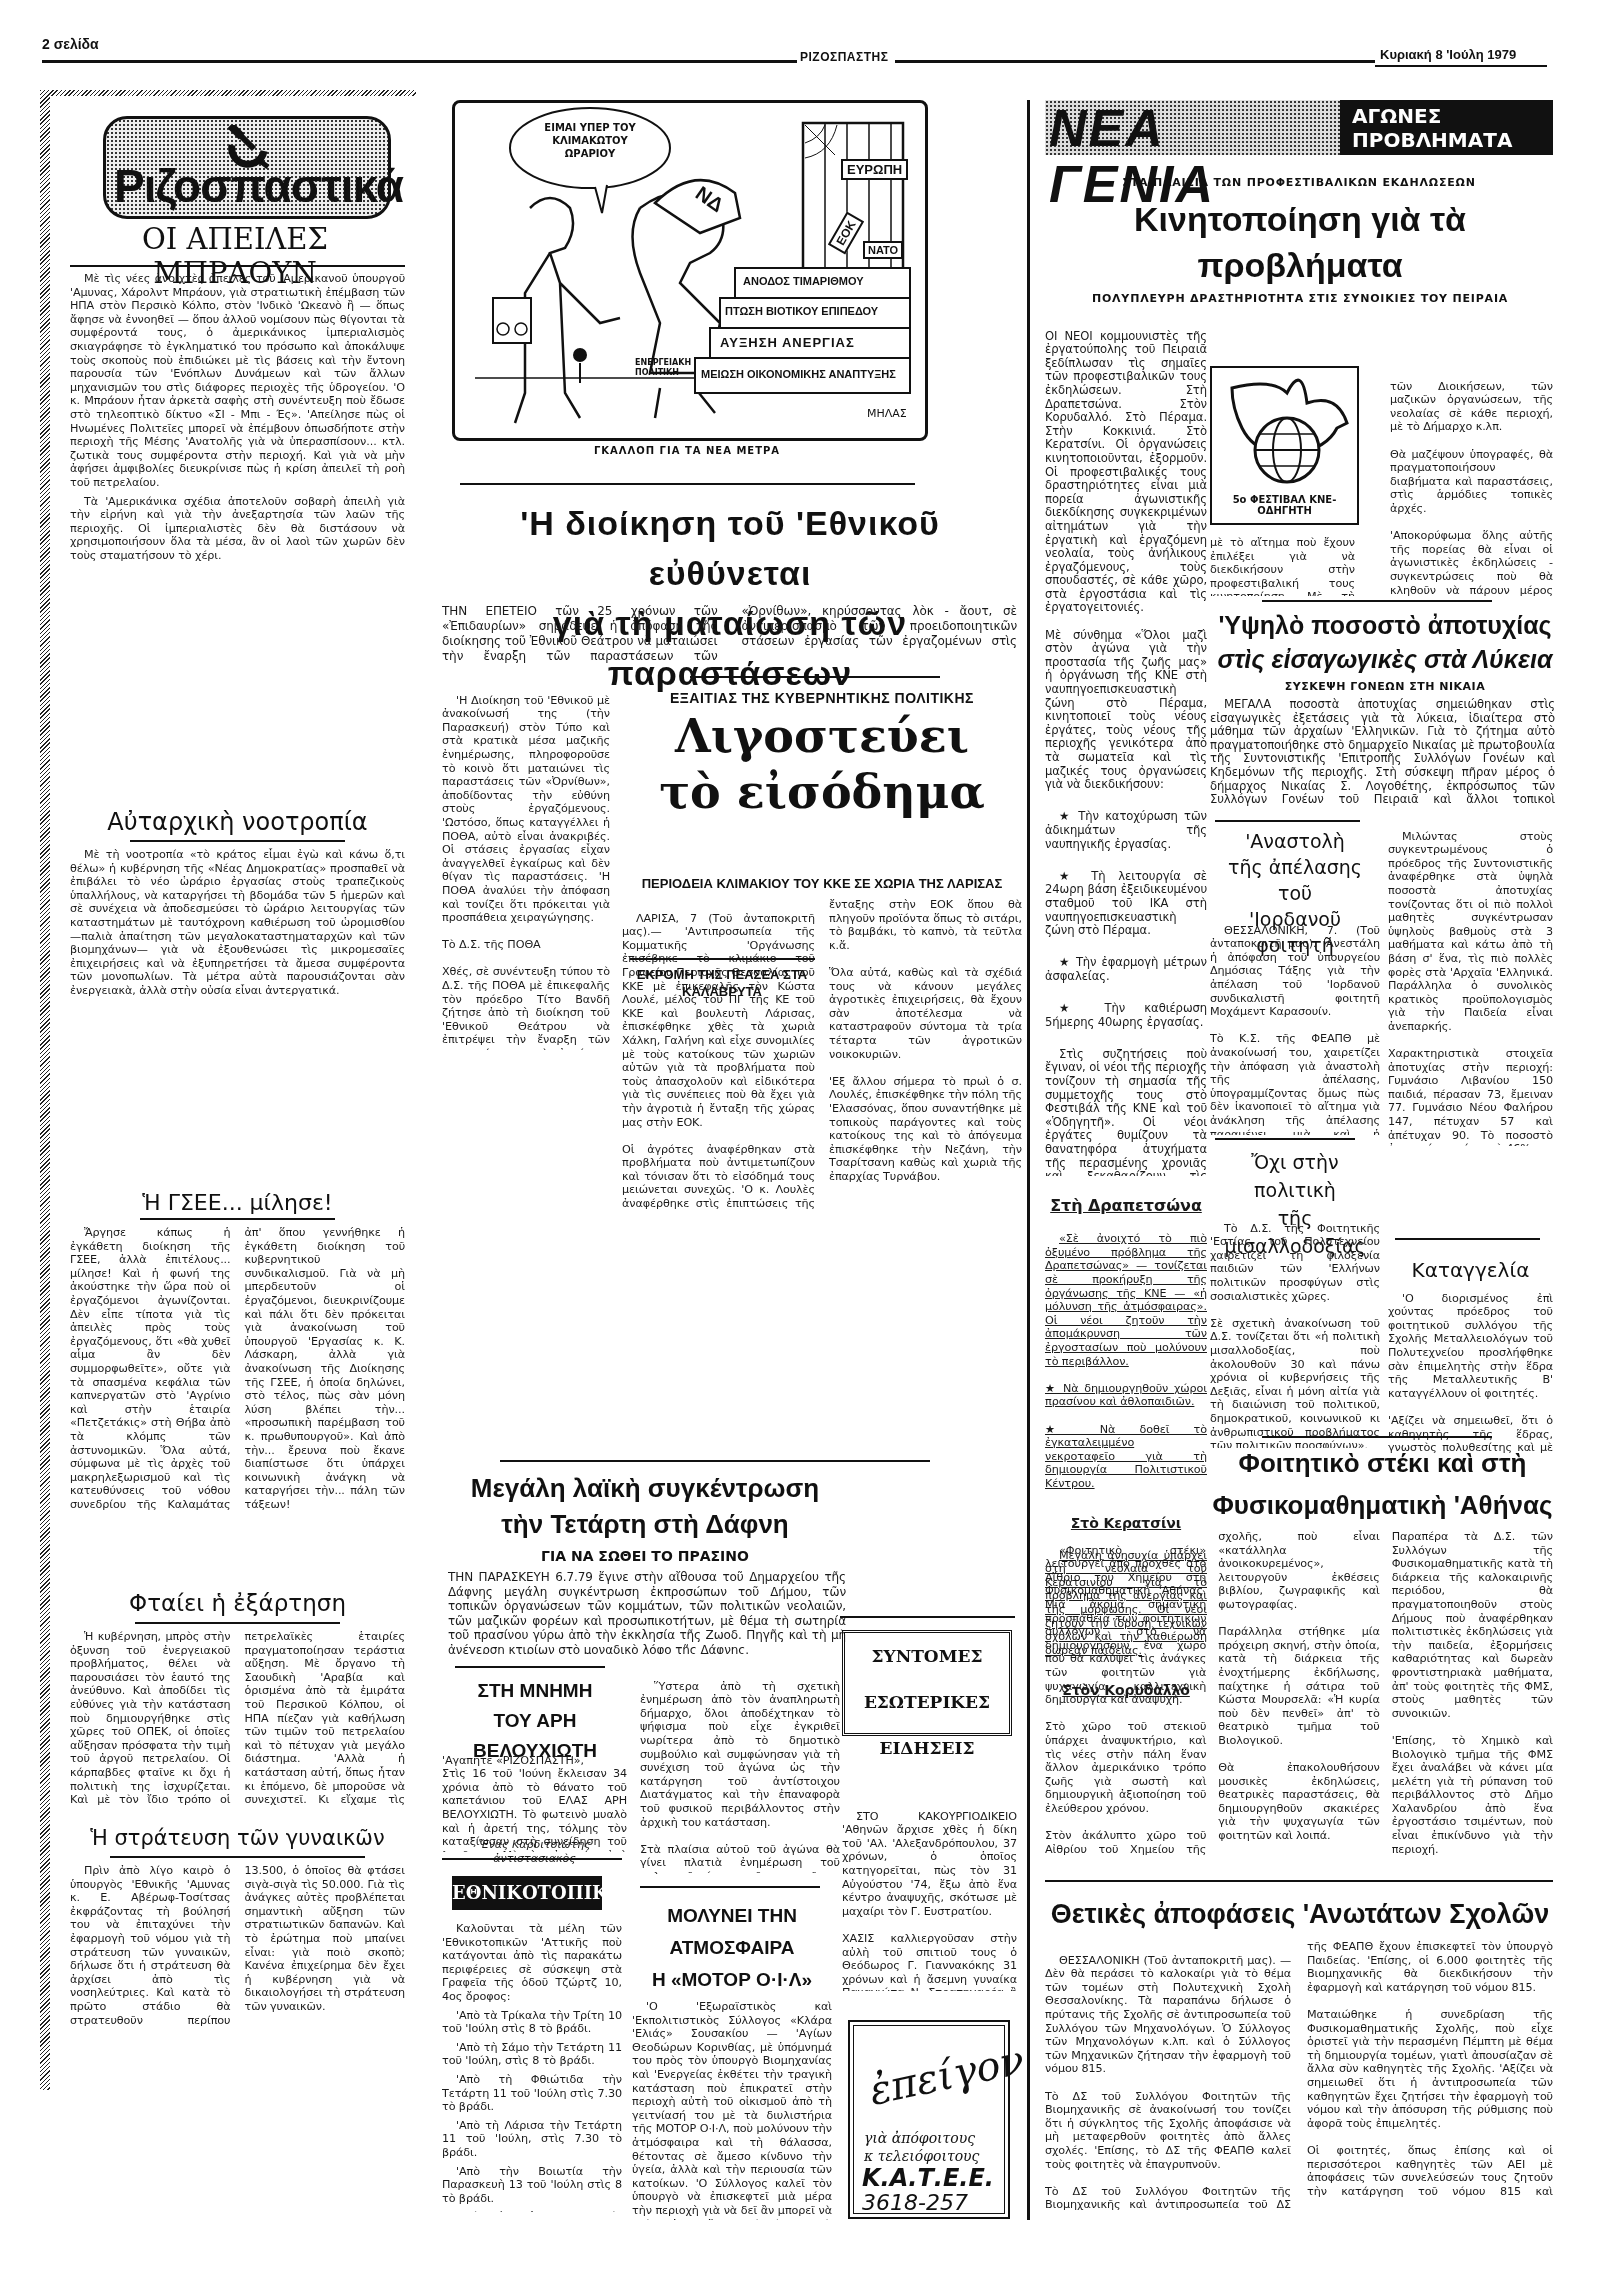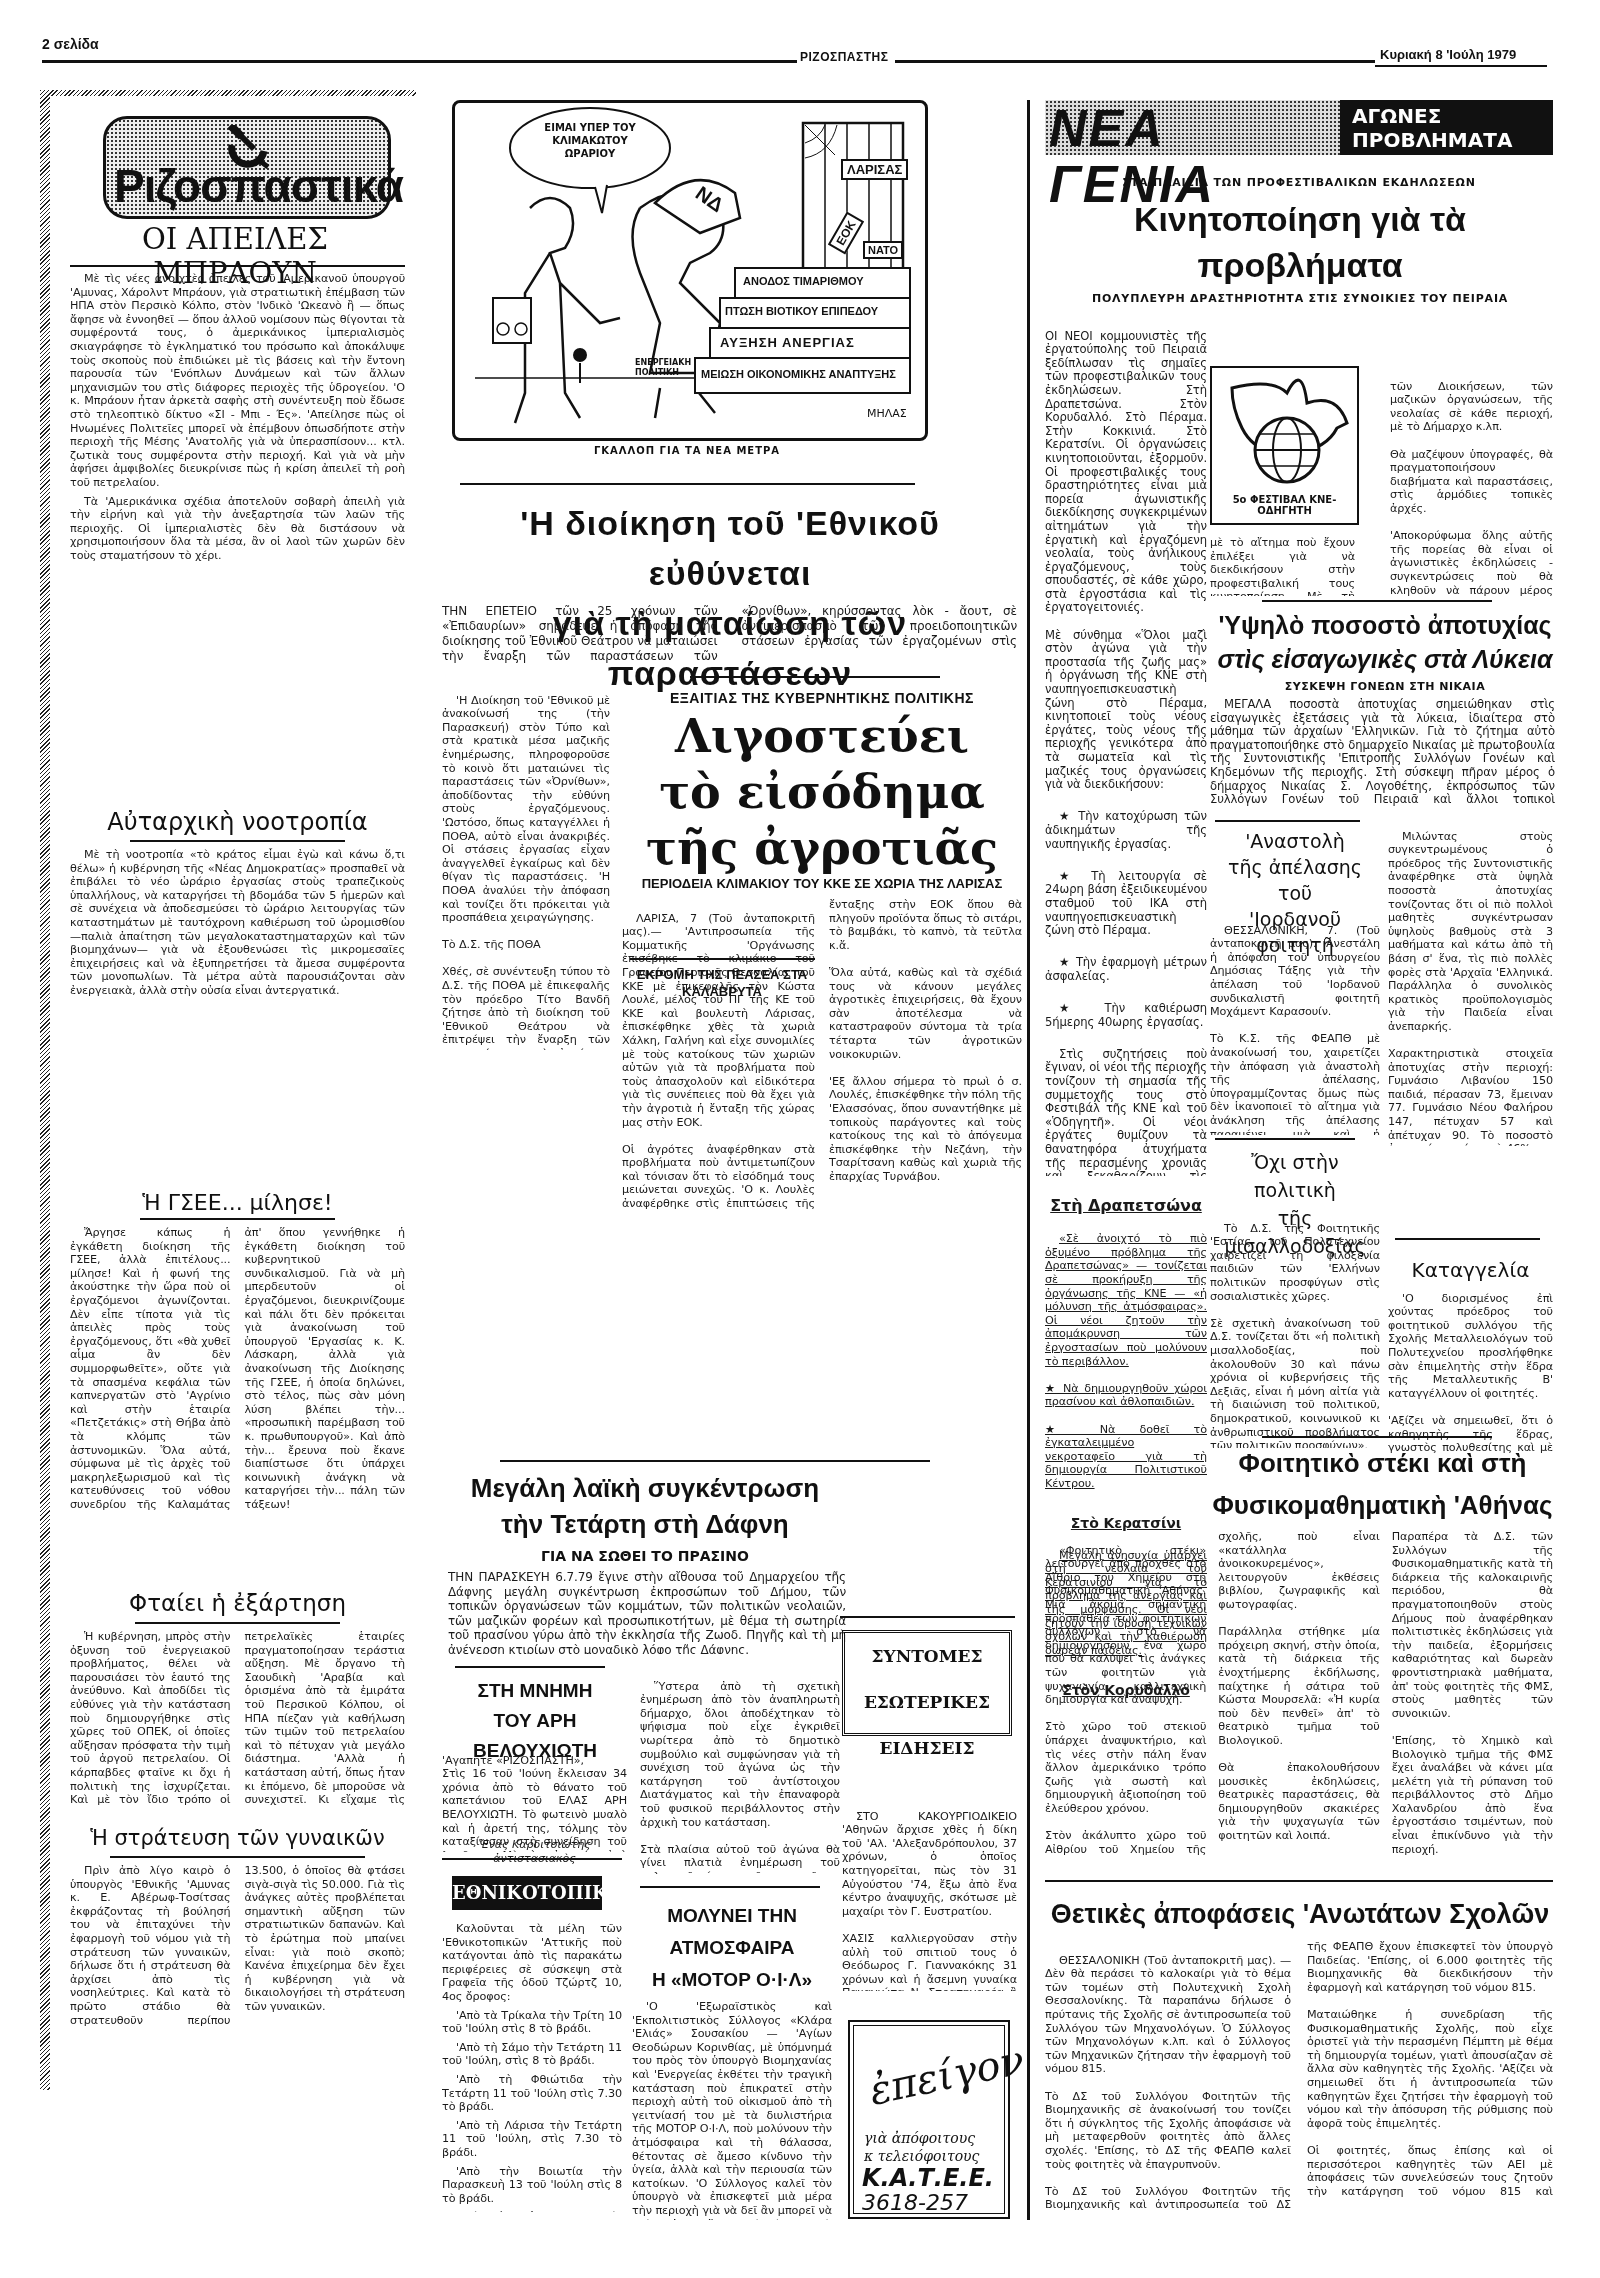--- a/index.html
+++ b/index.html
@@ -85,21 +85,21 @@
     <path d="M370 20 l0 150 M392 20 l0 150 M414 20 l0 150 M436 20 l0 150" stroke="#111" stroke-width="1.5"></path>
     <path d="M350 22 l30 30 M350 40 q15 -5 20 -18 M350 55 q25 -5 32 -33" fill="none" stroke="#111" stroke-width="1"></path>
     <rect x="280" y="165" width="175" height="30" fill="#fff" stroke="#111" stroke-width="2"></rect>
     <rect x="265" y="195" width="190" height="30" fill="#fff" stroke="#111" stroke-width="2"></rect>
     <rect x="255" y="225" width="200" height="30" fill="#fff" stroke="#111" stroke-width="2"></rect>
     <rect x="240" y="255" width="215" height="35" fill="#fff" stroke="#111" stroke-width="2"></rect>
   </svg>
   <div style="position:absolute;left:80px;top:18px;width:110px;text-align:center;font:bold 10px 'DejaVu Sans',sans-serif;line-height:13px;">ΕΙΜΑΙ ΥΠΕΡ ΤΟΥ ΚΛΙΜΑΚΩΤΟΥ ΩΡΑΡΙΟΥ</div>
   <div style="position:absolute;left:240px;top:85px;font:bold 20px 'Liberation Sans',sans-serif;transform:rotate(35deg);">ΝΔ</div>
   <div style="position:absolute;left:180px;top:255px;width:70px;text-align:left;font:bold 8px 'DejaVu Sans',sans-serif;line-height:10px;">ΕΝΕΡΓΕΙΑΚΗ ΠΟΛΙΤΙΚΗ</div>
-  <div style="position:absolute;left:386px;top:56px;border:2px solid #111;padding:1px 4px;background:#fff;font:bold 13px 'Liberation Sans',sans-serif;">ΛΑΡΙΣΑΣ</div>
+  <div style="position:absolute;left:386px;top:56px;border:2px solid #111;padding:1px 4px;background:#fff;font:bold 13px 'Liberation Sans',sans-serif;">ΕΥΡΩΠΗ</div>
   <div style="position:absolute;left:372px;top:120px;border:2px solid #111;padding:1px 4px;background:#fff;font:bold 12px 'Liberation Sans',sans-serif;transform:rotate(-60deg);">ΕΟΚ</div>
   <div style="position:absolute;left:408px;top:138px;border:2px solid #111;padding:1px 3px;background:#fff;font:bold 11px 'Liberation Sans',sans-serif;">ΝΑΤΟ</div>
   <div style="position:absolute;left:288px;top:172px;font:bold 11px 'Liberation Sans',sans-serif;">ΑΝΟΔΟΣ ΤΙΜΑΡΙΘΜΟΥ</div>
   <div style="position:absolute;left:270px;top:202px;font:bold 11px 'Liberation Sans',sans-serif;">ΠΤΩΣΗ ΒΙΟΤΙΚΟΥ ΕΠΙΠΕΔΟΥ</div>
   <div style="position:absolute;left:265px;top:232px;font:bold 13px 'Liberation Sans',sans-serif;letter-spacing:1px;">ΑΥΞΗΣΗ ΑΝΕΡΓΙΑΣ</div>
   <div style="position:absolute;left:246px;top:265px;font:bold 11px 'Liberation Sans',sans-serif;">ΜΕΙΩΣΗ ΟΙΚΟΝΟΜΙΚΗΣ ΑΝΑΠΤΥΞΗΣ</div>
   <div style="position:absolute;left:412px;top:304px;font:11px 'DejaVu Sans',sans-serif;">ΜΗΛΑΣ</div>
 </div>
 <div class="abs" style="left:452px;top:445px;width:470px;text-align:center;font:bold 10px 'DejaVu Sans',sans-serif;letter-spacing:1px;">ΓΚΑΛΛΟΠ ΓΙΑ ΤΑ ΝΕΑ ΜΕΤΡΑ</div>
 <div class="rule" style="left:460px;top:483px;width:455px;height:2px;"></div>
@@ -117,21 +117,20 @@
 Τὸ Δ.Σ. τῆς ΠΟΘΑ
 
 Χθές, σὲ συνέντευξη τύπου τὸ Δ.Σ. τῆς ΠΟΘΑ μὲ ἐπικεφαλῆς τὸν πρόεδρο Τίτο Βανδῆ ζήτησε ἀπὸ τὴ διοίκηση τοῦ 'Εθνικοῦ Θεάτρου νὰ ἐπιτρέψει τὴν ἔναρξη τῶν παραστάσεων καὶ ἀπαίτησε τὴν ἄμεση ψήφιση τῆς τροποποίησης.</p>
 </div>
 <div class="rule" style="left:690px;top:676px;width:250px;height:2px;"></div>
 <div class="abs" style="left:622px;top:690px;width:400px;text-align:center;font:bold 14px 'Liberation Sans',sans-serif;letter-spacing:0.5px;">ΕΞΑΙΤΙΑΣ ΤΗΣ ΚΥΒΕΡΝΗΤΙΚΗΣ ΠΟΛΙΤΙΚΗΣ</div>
 
 <div class="abs" style="left:622px;top:708px;width:400px;text-align:center;font-family:'DejaVu Serif',serif;font-weight:bold;">
   <div style="font-size:46px;line-height:56px;">Λιγοστεύει</div>
   <div style="font-size:46px;line-height:56px;">τὸ εἰσόδημα</div>
-  <div style="font-size:46px;line-height:56px;">τῆς ἀγροτιᾶς</div>
 </div>
 <div class="abs" style="left:622px;top:876px;width:400px;text-align:center;font:bold 13px 'Liberation Sans',sans-serif;">ΠΕΡΙΟΔΕΙΑ ΚΛΙΜΑΚΙΟΥ ΤΟΥ ΚΚΕ ΣΕ ΧΩΡΙΑ ΤΗΣ ΛΑΡΙΣΑΣ</div>
 <div class="abs body-text cols2" style="left:622px;top:898px;width:400px;height:560px;overflow:hidden;white-space:pre-line;">
   <p>ΛΑΡΙΣΑ, 7 (Τοῦ ἀνταποκριτῆ μας).— 'Αντιπροσωπεία τῆς Κομματικῆς 'Οργάνωσης ἐπισέβηκε τὸ κλιμάκιο τοῦ Γραφείου Περιοχῆς Θεσσαλίας τοῦ ΚΚΕ μὲ ἐπικεφαλῆς τὸν Κώστα Λουλέ, μέλος τοῦ ΠΓ τῆς ΚΕ τοῦ ΚΚΕ καὶ βουλευτὴ Λάρισας, ἐπισκέφθηκε χθὲς τὰ χωριὰ Χάλκη, Γαλήνη καὶ εἶχε συνομιλίες μὲ τοὺς κατοίκους τῶν χωριῶν αὐτῶν γιὰ τὰ προβλήματα ποὺ τοὺς ἀπασχολοῦν καὶ εἰδικότερα γιὰ τὶς συνέπειες ποὺ θὰ ἔχει γιὰ τὴν ἀγροτιὰ ἡ ἔνταξη τῆς χώρας μας στὴν ΕΟΚ.
 
 Οἱ ἀγρότες ἀναφέρθηκαν στὰ προβλήματα ποὺ ἀντιμετωπίζουν καὶ τόνισαν ὅτι τὸ εἰσόδημά τους μειώνεται συνεχῶς. 'Ο κ. Λουλὲς ἀναφέρθηκε στὶς ἐπιπτώσεις τῆς ἔνταξης στὴν ΕΟΚ ὅπου θὰ πληγοῦν προϊόντα ὅπως τὸ σιτάρι, τὸ βαμβάκι, τὸ καπνὸ, τὰ τεῦτλα κ.ἄ.
 
 Ὅλα αὐτά, καθὼς καὶ τὰ σχέδιά τους νὰ κάνουν μεγάλες ἀγροτικὲς ἐπιχειρήσεις, θὰ ἔχουν σὰν ἀποτέλεσμα νὰ καταστραφοῦν σύντομα τὰ τρία τέταρτα τῶν ἀγροτικῶν νοικοκυριῶν.
 
 'Εξ ἄλλου σήμερα τὸ πρωὶ ὁ σ. Λουλές, ἐπισκέφθηκε τὴν πόλη τῆς 'Ελασσόνας, ὅπου συναντήθηκε μὲ τοπικοὺς παράγοντες καὶ τοὺς κατοίκους της καὶ τὸ ἀπόγευμα ἐπισκέφθηκε τὴν Νεζάνη, τὴν Τσαρίτσανη καθὼς καὶ χωριὰ τῆς ἐπαρχίας Τυρνάβου.</p>

